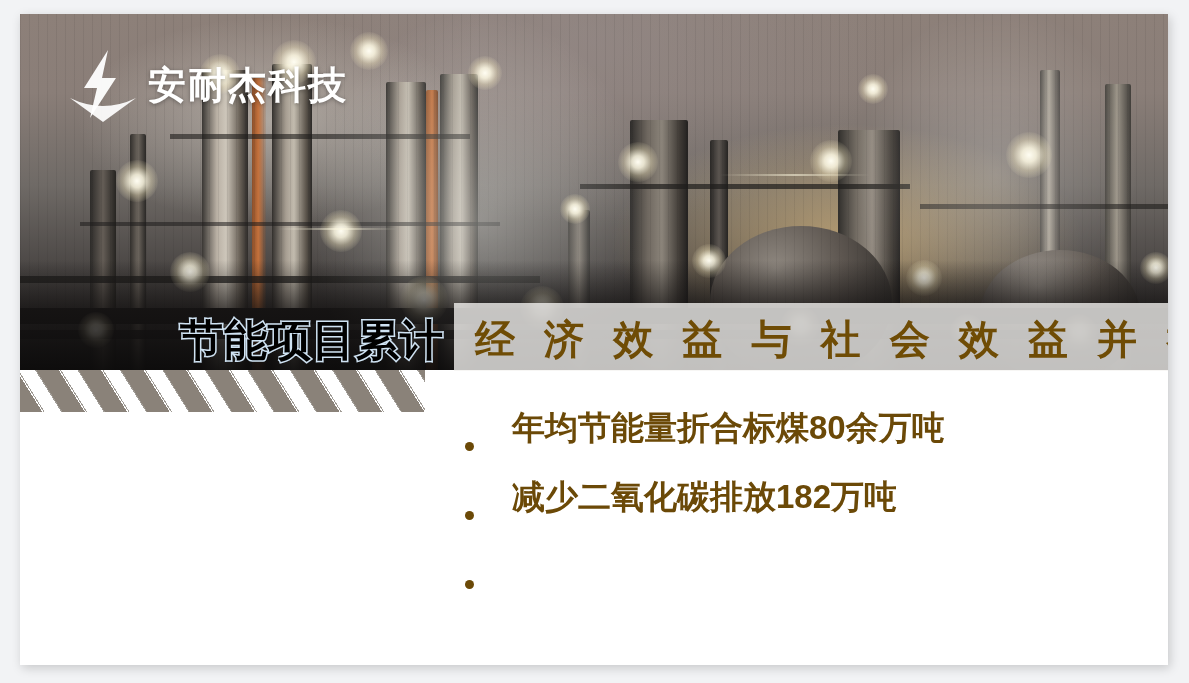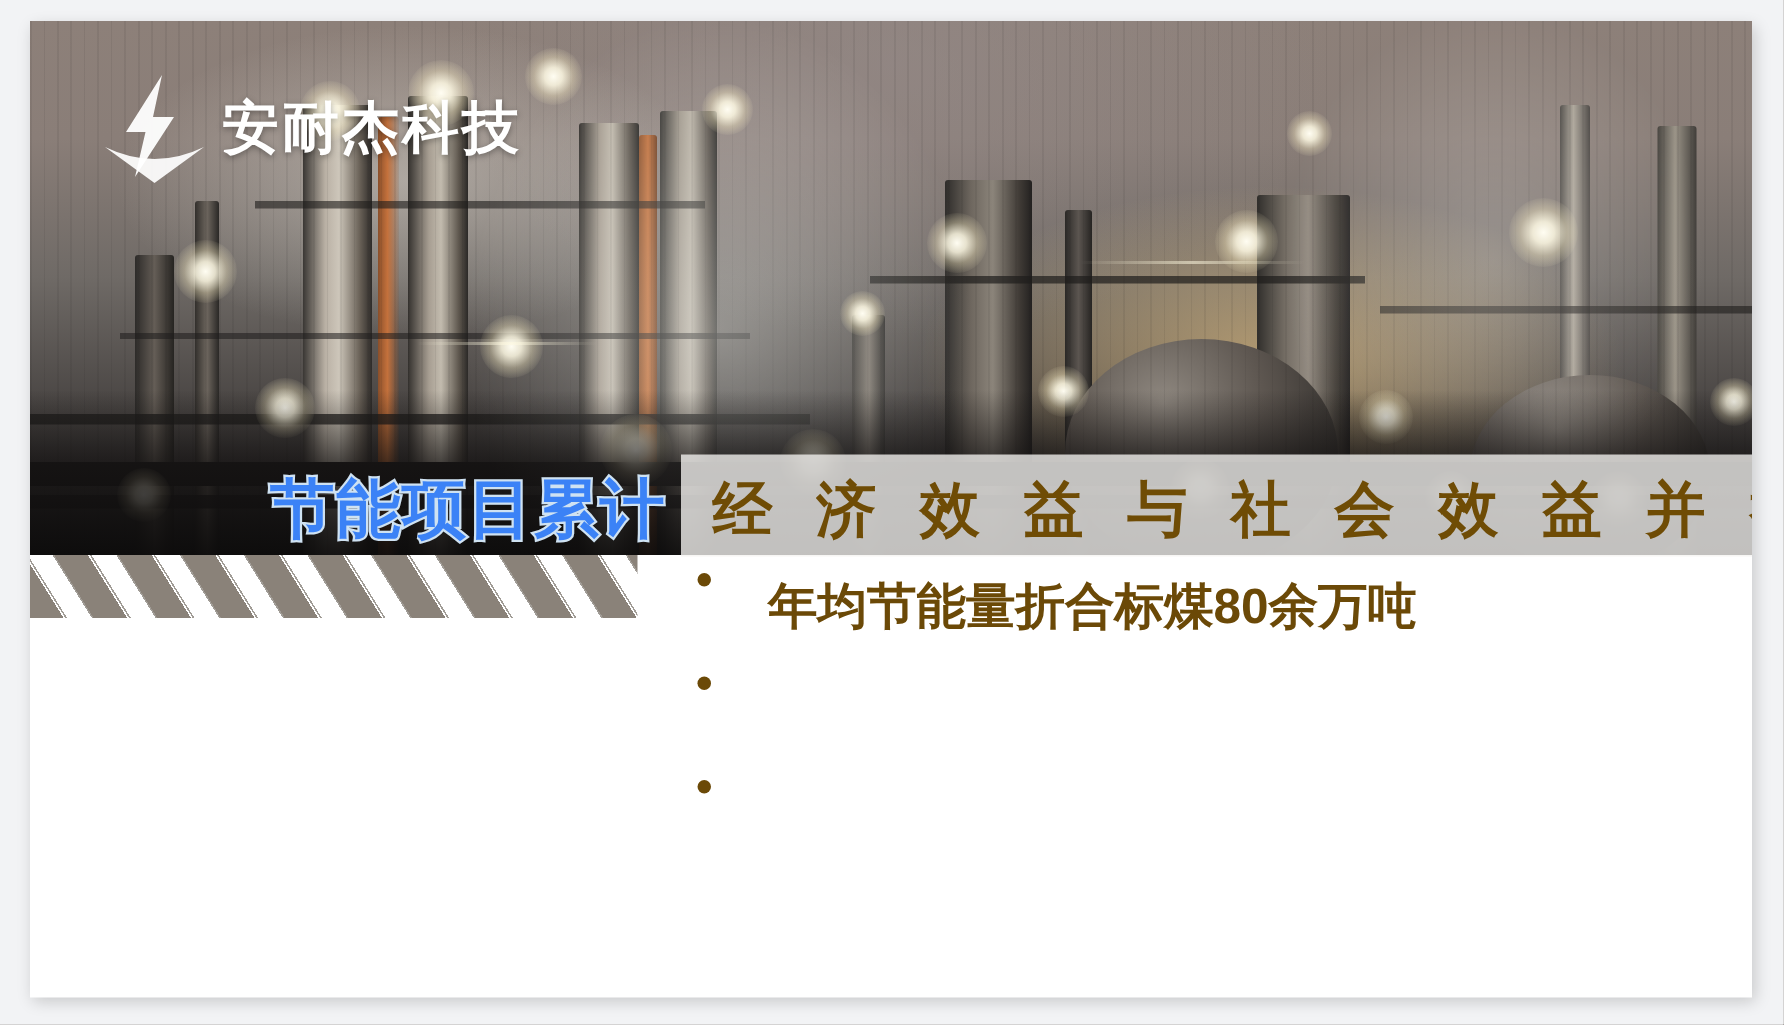--- a/index.html
+++ b/index.html
@@ -65,21 +65,21 @@
   }
   .dark-foreground{
     position:absolute;left:0;right:0;bottom:0;height:110px;
     background:linear-gradient(180deg,rgba(18,16,16,0) 0%,rgba(18,16,16,.72) 45%,rgba(12,11,11,.95) 100%);
   }
 
   
   #kicker{
     position:absolute;left:160px;top:305px;
     font-size:43px;font-weight:bold;line-height:1;
-    color:#3b82f6;
+    color:#000000;
     -webkit-text-stroke:3px #cfe2f2;
     paint-order:stroke fill;
     letter-spacing:1px;
     white-space:nowrap;
     z-index:6;
   }
 
   
   #stripes{
     position:absolute;left:0;top:356px;
@@ -132,21 +132,21 @@
     z-index:7;
   }
 
   
   #bullets{
     position:absolute;left:425px;top:368px;
     width:723px;
     z-index:7;
   }
   .blt{
-    display:flex;align-items:flex-start;
+    display:flex;align-items:flex-end;
     height:69px;
   }
   .blt .dot{
     width:9px;height:9px;border-radius:50%;
     background:#6b4907;flex:none;margin-left:20px;
   }
   .blt .txt{
     margin-left:38px;
     font-size:33px;font-weight:bold;
     color:#6b4907;
@@ -236,19 +236,20 @@
   <div id="head-band"></div>
   <div id="head-text">经 济 效 益 与 社 会 效 益 并 举</div>
 
   <div id="bullets">
     <div class="blt">
       <span class="dot"></span>
       <span class="txt">年均节能量折合标煤80余万吨</span>
     </div>
     <div class="blt">
       <span class="dot"></span>
+      <span class="txt">减少二氧化碳排放182万吨</span>
     </div>
     <div class="blt">
       <span class="dot"></span>
     </div>
   </div>
 
 </div>
 
 </body></html>

